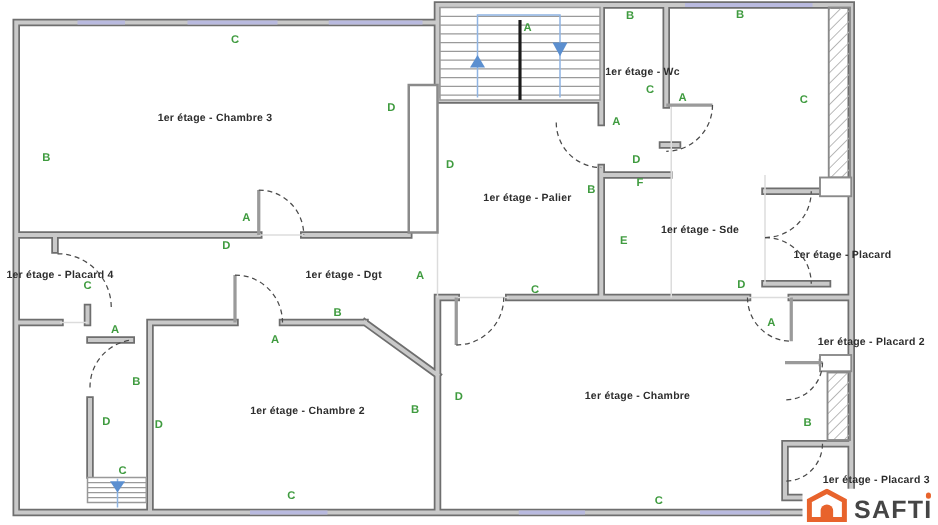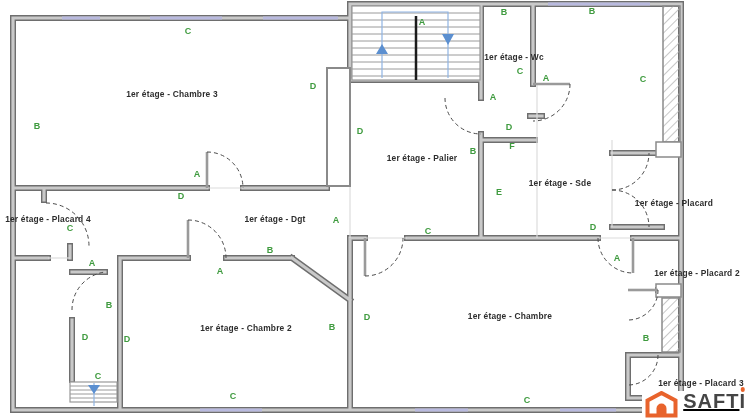--- a/index.html
+++ b/index.html
@@ -16,21 +16,21 @@
   .stairbox{stroke:#999999;stroke-width:1.2;fill:#ffffff;}
   .stringer{stroke:#1c1c1c;stroke-width:2.5;}
   .blueline{stroke:#8fb4e3;stroke-width:1.2;fill:none;}
   .blue-fill{fill:var(--stair_blue);}
   .hatchline{stroke:var(--hatch);stroke-width:1.5;}
   .hatchrect{stroke:#8a8a8a;stroke-width:1.5;}
   .whitebox{fill:#ffffff;stroke:#8a8a8a;stroke-width:1.5;}
   .shaft{fill:#ffffff;stroke:#8a8a8a;stroke-width:2;}
   text.dim{fill:var(--letter);font:bold 9px "Liberation Sans",sans-serif;text-anchor:middle;}
   text.room{fill:var(--label);font:bold 8.4px "Liberation Sans",sans-serif;text-anchor:middle;letter-spacing:.2px;}
-  .logo{position:absolute;right:4px;bottom:2px;display:flex;align-items:flex-start;gap:5px;background:#ffffff;padding-left:3px;text-decoration:underline;}
+  .logo{position:absolute;right:4px;bottom:2px;display:flex;align-items:flex-end;gap:5px;background:#ffffff;padding-left:3px;}
   .logo-word{font-weight:bold;font-size:20px;letter-spacing:1px;color:var(--logo_text);line-height:1;}
   .logo-i{position:relative;display:inline-block;}
   .logo-i::before{content:'';position:absolute;top:-4px;left:50%;transform:translateX(-50%);
     width:4.5px;height:4.5px;border-radius:50%;background:var(--accent);}
 </style>
 </head>
 <body style="--wall_edge: #6e6e6e; --wall_core: #c9c9c9; --window: #b9badf; --letter: #3f9b3f; --label: #2d2d2d; --stair_blue: #5b8fd0; --stair_line: #9a9a9a; --hatch: #b5b5b5; --door_arc: #4a4a4a; --faint: #dcdcdc; --accent: #e8632c; --logo_text: #454545;">
 
 <div id="stage">
   <svg width="750" height="420" viewBox="0 0 750 420">

